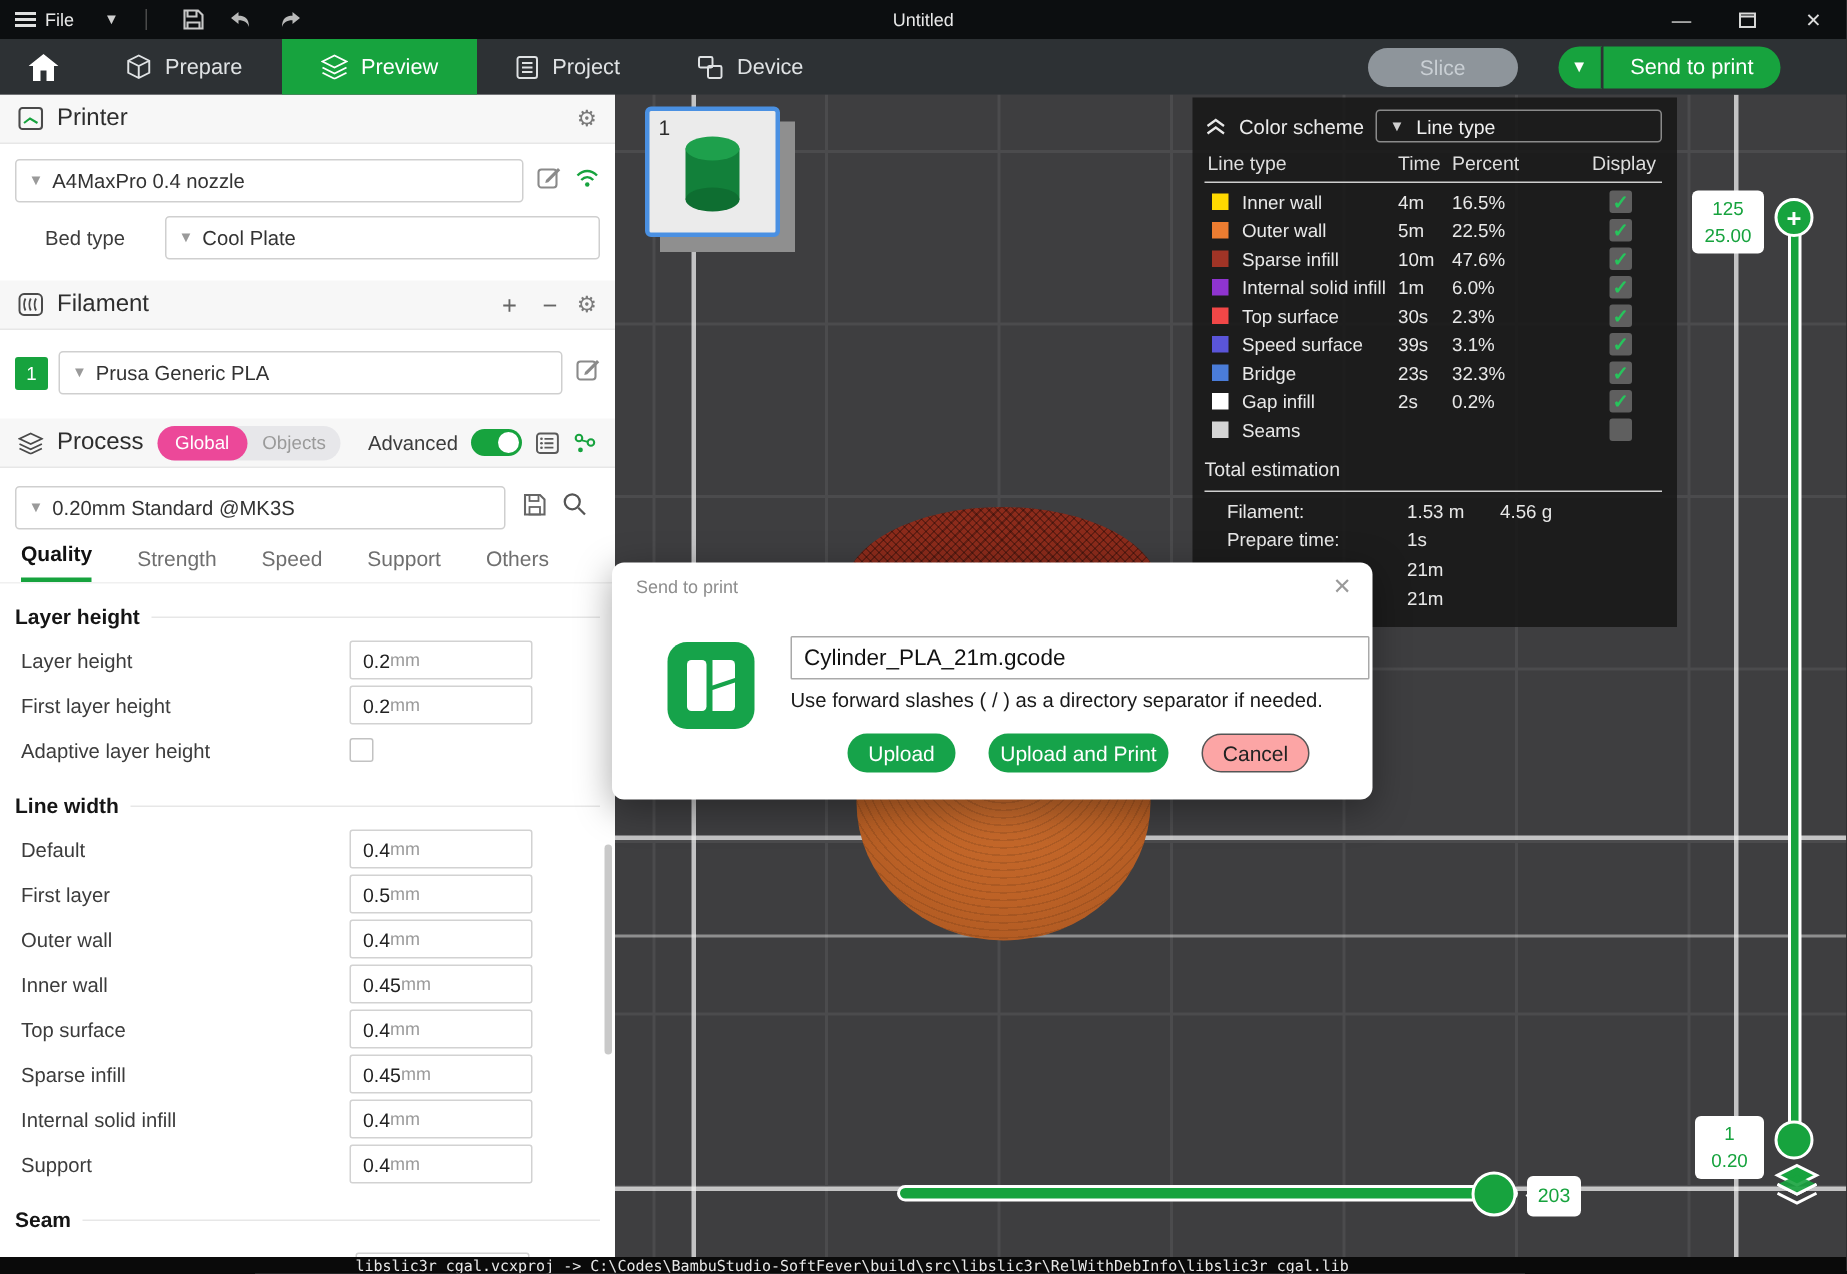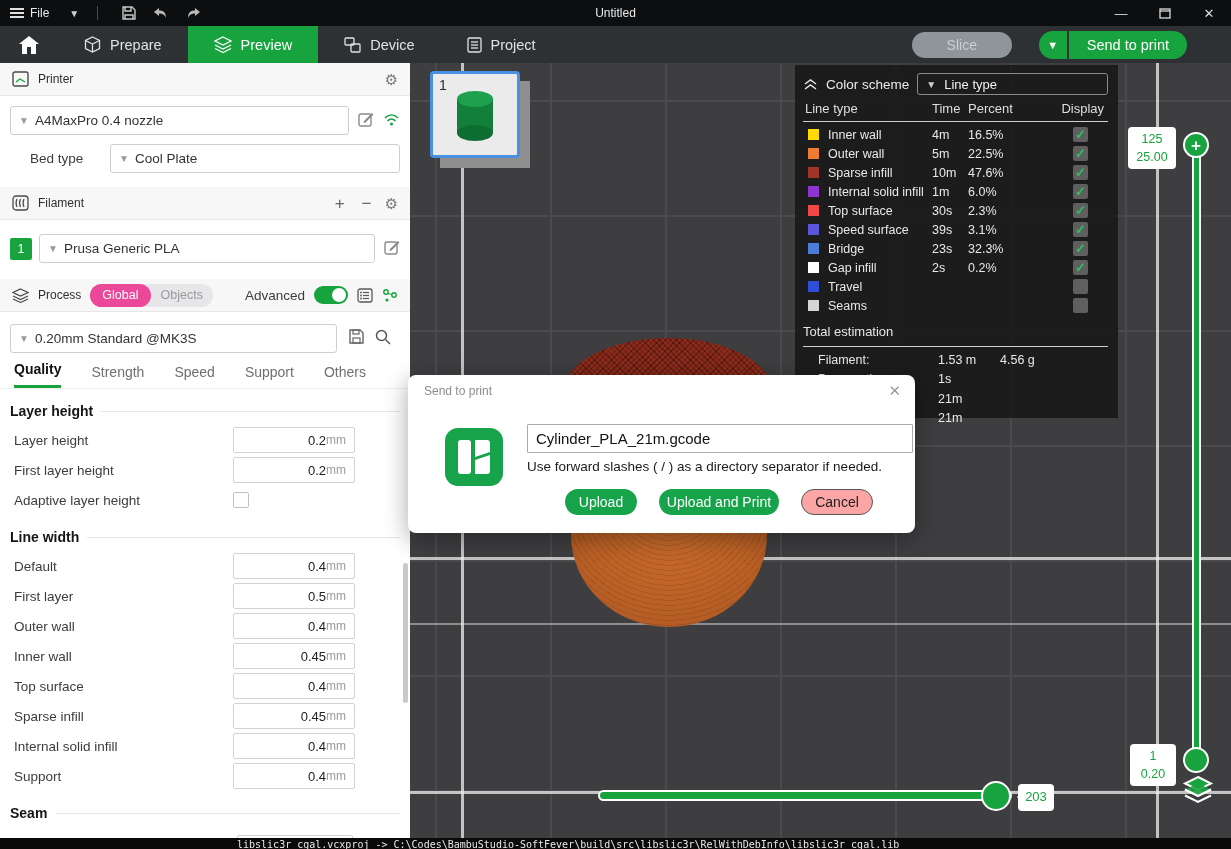--- a/index.html
+++ b/index.html
@@ -26,21 +26,21 @@
   .nav-tab.active{background:#17a33e;color:#fff;}
   .nav-right{position:absolute;right:44px;top:0;height:37px;display:flex;align-items:center;gap:27px;}
   .slice-btn{width:100px;height:26px;border-radius:13px;background:#8e959b;color:#c9cfd4;font-size:14px;display:flex;align-items:center;justify-content:center;}
   .send-group{display:flex;align-items:center;}
   .send-chev{width:30px;height:28px;background:#17a33e;border-radius:14px 0 0 14px;display:flex;align-items:center;justify-content:center;color:#fff;font-size:11px;border-right:2px solid #2d3134;}
   .send-main{height:28px;background:#17a33e;border-radius:0 14px 14px 0;color:#fff;font-size:14.5px;display:flex;align-items:center;padding:0 18px;}
 
   
   .leftpanel{position:absolute;left:0;top:63px;width:410px;height:778px;background:#ffffff;z-index:40;overflow:hidden;}
   .sec-head{height:33px;background:#f7f7f7;border-bottom:1px solid #e7e7e7;display:flex;align-items:center;padding:0 12px;gap:9px;}
-  .sec-head .t{font-size:12px;color:#2e2e2e;}
+  .sec-head .t{font-size:16px;color:#2e2e2e;}
   .sec-head .spacer{flex:1;}
   .gear{color:#7b7b7b;font-size:15px;line-height:1;}
   .plusminus{color:#666;font-size:17px;line-height:1;padding:0 4px;}
   .combo{height:29px;border:1px solid #cfcfcf;border-radius:3px;background:#fff;display:flex;align-items:center;padding:0 8px;gap:6px;font-size:13.5px;color:#333;}
   .combo .chev{color:#9a9a9a;font-size:10px;}
   .prow{display:flex;align-items:center;padding:0 10px;}
   .lbl{font-size:13.5px;color:#3c3c3c;}
   .badge1{width:22px;height:22px;background:#17a33e;color:#fff;font-size:12.5px;display:flex;align-items:center;justify-content:center;border-radius:2px;}
   .seg{display:flex;background:#e7e7ea;border-radius:12px;height:23px;align-items:center;}
   .seg .on{background:#ec4899;color:#fff;border-radius:12px;height:23px;display:flex;align-items:center;padding:0 12px;font-size:12.5px;}
@@ -48,21 +48,21 @@
   .toggle{width:34px;height:18px;border-radius:9px;background:#17a33e;position:relative;}
   .toggle .knob{position:absolute;right:2px;top:2px;width:14px;height:14px;border-radius:50%;background:#fff;}
   .tabs{display:flex;align-items:flex-end;gap:30px;padding:10px 0 0 14px;height:36px;border-bottom:1px solid #f0f0f0;}
   .tab{font-size:14px;color:#6f6f6f;padding-bottom:8px;}
   .tab.active{color:#111;font-weight:bold;border-bottom:3px solid #17a33e;}
   .sect-title{display:flex;align-items:center;gap:8px;margin:14px 10px 6px 10px;}
   .sect-title .txt{font-size:14px;font-weight:bold;color:#151515;white-space:nowrap;}
   .sect-title .line{flex:1;height:1px;background:#e7e7e7;}
   .param{display:flex;align-items:center;height:30px;padding-left:14px;}
   .param .lbl{flex:1;}
-  .pinput{width:122px;height:26px;border:1px solid #d2d2d2;border-radius:2px;display:flex;align-items:center;justify-content:flex-end;padding:0 8px;margin-right:55px;font-size:13px;color:#222;}
+  .pinput{width:122px;height:26px;border:1px solid #d2d2d2;border-radius:2px;display:flex;align-items:center;justify-content:flex-start;padding:0 8px;margin-right:55px;font-size:13px;color:#222;}
   .pinput .unit{color:#9a9a9a;font-size:12px;}
   .chkbox{width:16px;height:16px;border:1px solid #c2c2c2;border-radius:2px;background:#fff;margin-right:161px;}
   .lp-scrollthumb{position:absolute;right:2px;top:500px;width:5px;height:140px;background:#c9c9c9;border-radius:3px;}
   .partial-input{position:absolute;left:237px;top:772px;width:116px;height:26px;border:1px solid #d2d2d2;border-radius:2px;background:#fff;}
 
   
   .viewport{position:absolute;left:410px;top:63px;width:821px;height:778px;background:#3e3e40;overflow:hidden;
     background-image:linear-gradient(#4b4b4d 2px,transparent 2px),linear-gradient(90deg,#4b4b4d 2px,transparent 2px);
     background-size:115px 115px;background-position:25px 37px;}
   .brightline{position:absolute;background:rgba(240,240,240,0.75);}
@@ -202,34 +202,34 @@
       <span>Prepare</span>
     </div>
     <div class="nav-tab active">
       <svg width="18" height="17" viewBox="0 0 18 17">
           <path d="M9 1 L17 5 L9 9 L1 5 Z" fill="none" stroke="#fff" stroke-width="1.3"></path>
           <path d="M1 9 L9 13 L17 9 M1 12.5 L9 16.5 L17 12.5" fill="none" stroke="#fff" stroke-width="1.3"></path>
         </svg>
       <span>Preview</span>
     </div>
     <div class="nav-tab">
-      <svg width="17" height="16" viewBox="0 0 17 16">
-          <rect x="1" y="1" width="9" height="7" rx="1" fill="none" stroke="#dfe2e4" stroke-width="1.3"></rect>
-          <rect x="7" y="7" width="9" height="8" rx="1" fill="none" stroke="#dfe2e4" stroke-width="1.3"></rect>
-        </svg>
-      <span>Device</span>
-    </div>
-    <div class="nav-tab">
       <svg width="15" height="16" viewBox="0 0 15 16">
           <rect x="1" y="1" width="13" height="14" rx="1.5" fill="none" stroke="#dfe2e4" stroke-width="1.3"></rect>
           <line x1="4" y1="5" x2="11" y2="5" stroke="#dfe2e4" stroke-width="1.3"></line>
           <line x1="4" y1="8" x2="11" y2="8" stroke="#dfe2e4" stroke-width="1.3"></line>
           <line x1="4" y1="11" x2="11" y2="11" stroke="#dfe2e4" stroke-width="1.3"></line>
         </svg>
       <span>Project</span>
+    </div>
+    <div class="nav-tab">
+      <svg width="17" height="16" viewBox="0 0 17 16">
+          <rect x="1" y="1" width="9" height="7" rx="1" fill="none" stroke="#dfe2e4" stroke-width="1.3"></rect>
+          <rect x="7" y="7" width="9" height="8" rx="1" fill="none" stroke="#dfe2e4" stroke-width="1.3"></rect>
+        </svg>
+      <span>Device</span>
     </div>
     <div class="nav-right">
       <div class="slice-btn">Slice</div>
       <div class="send-group">
         <div class="send-chev">▼</div>
         <div class="send-main">Send to print</div>
       </div>
     </div>
   </div>
 
@@ -320,27 +320,20 @@
           <span class="ltime">23s</span>
           <span class="lpct">32.3%</span>
         <span class="lchk on"></span>
       </div>
       <div class="lrow">
         <span class="sw" style="background: rgb(255, 255, 255);"></span>
         <span class="llabel">Gap infill</span>
           <span class="ltime">2s</span>
           <span class="lpct">0.2%</span>
         <span class="lchk on"></span>
-      </div>
-      <div class="lrow">
-        <span class="sw" style="background: rgb(46, 78, 216);"></span>
-        <span class="llabel">Travel</span>
-          <span class="ltime"></span>
-          <span class="lpct"></span>
-        <span class="lchk"></span>
       </div>
       <div class="lrow">
         <span class="sw" style="background: rgb(212, 212, 212);"></span>
         <span class="llabel">Seams</span>
           <span class="ltime"></span>
           <span class="lpct"></span>
         <span class="lchk"></span>
       </div>
 
       <div class="lg-total">Total estimation</div>

